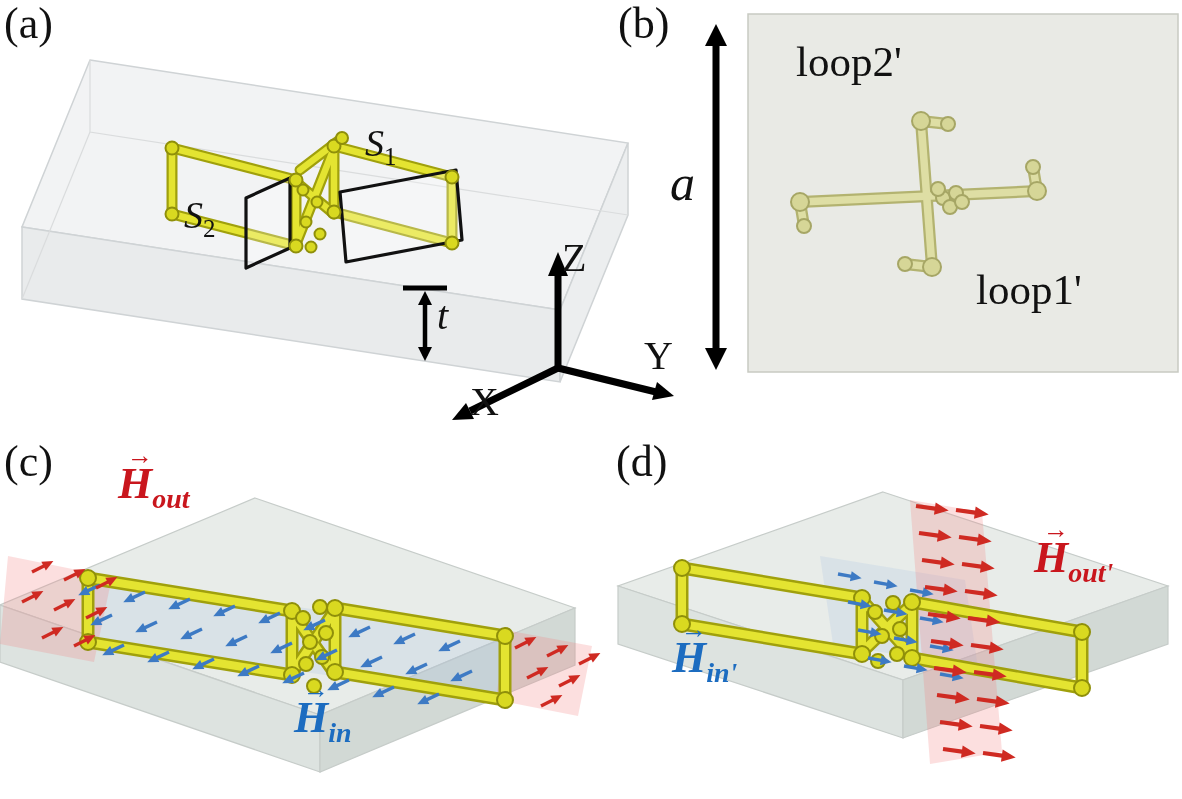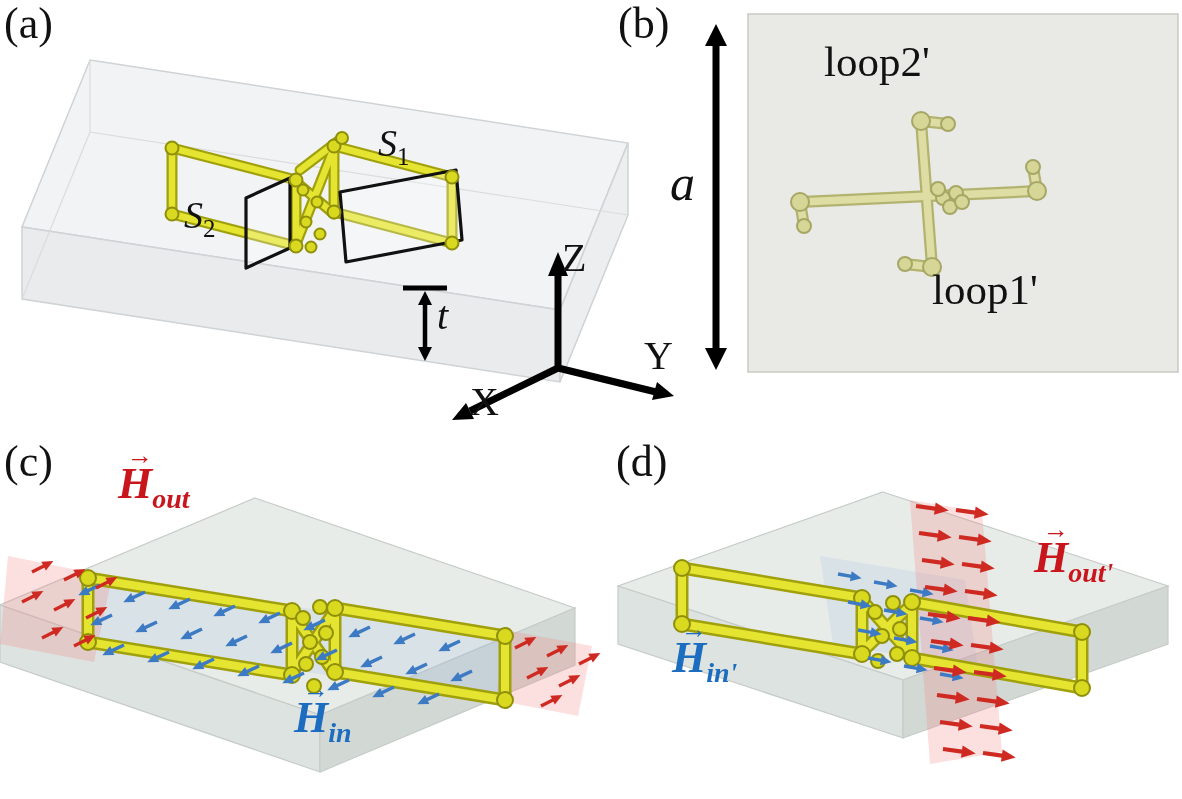--- a/index.html
+++ b/index.html
@@ -376,30 +376,30 @@
     <use href="#fa-lg" transform="translate(980 726) rotate(8)"></use>
     <use href="#fa-lg" transform="translate(983 753) rotate(8)"></use>
   </g>
 </svg>
 
 <div class="lbl panel-tag" style="left:4px;top:2px">(a)</div>
 <div class="lbl panel-tag" style="left:618px;top:2px">(b)</div>
 <div class="lbl panel-tag" style="left:4px;top:440px">(c)</div>
 <div class="lbl panel-tag" style="left:616px;top:440px">(d)</div>
 
-<div class="lbl s-lbl" style="left:378px;top:124px"><span>S</span><sub>1</sub></div>
+<div class="lbl s-lbl" style="left:365px;top:124px"><span>S</span><sub>1</sub></div>
 <div class="lbl s-lbl" style="left:184px;top:196px"><span>S</span><sub>2</sub></div>
 <div class="lbl var-lbl" style="left:437px;top:296px">t</div>
 <div class="lbl axis-lbl" style="left:470px;top:382px">X</div>
 <div class="lbl axis-lbl" style="left:644px;top:336px">Y</div>
 <div class="lbl axis-lbl" style="left:562px;top:238px">Z</div>
 
 <div class="lbl dim-lbl" style="left:670px;top:158px">a</div>
-<div class="lbl loop-lbl" style="left:824px;top:40px">loop2'</div>
-<div class="lbl loop-lbl" style="left:932px;top:268px">loop1'</div>
+<div class="lbl loop-lbl" style="left:796px;top:40px">loop2'</div>
+<div class="lbl loop-lbl" style="left:976px;top:268px">loop1'</div>
 
 <div class="lbl hlabel red" style="left:118px;top:462px">
   <span class="vec"><span class="vec-arrow">→</span><span>H</span></span><sub>out</sub>
 </div>
 <div class="lbl hlabel blue" style="left:294px;top:696px">
   <span class="vec"><span class="vec-arrow">→</span><span>H</span></span><sub>in</sub>
 </div>
 <div class="lbl hlabel blue" style="left:672px;top:636px">
   <span class="vec"><span class="vec-arrow">→</span><span>H</span></span><sub>in'</sub>
 </div>

